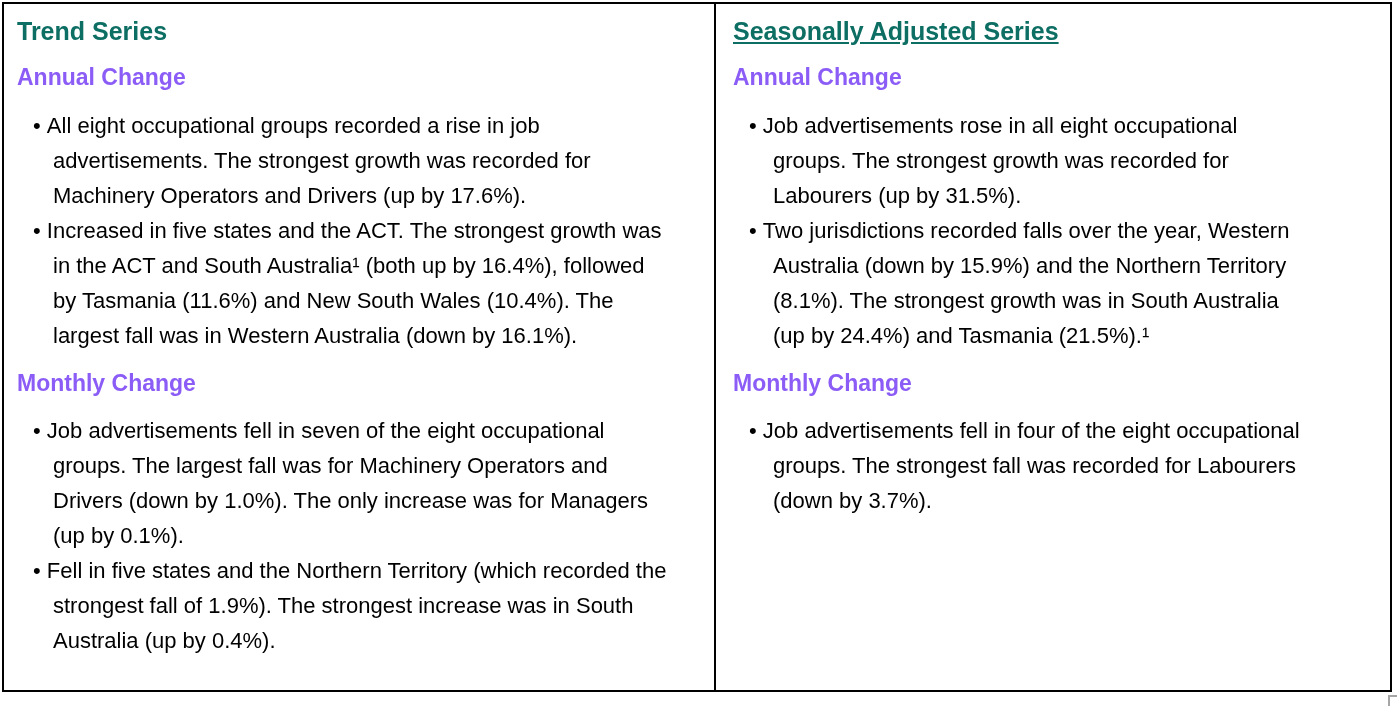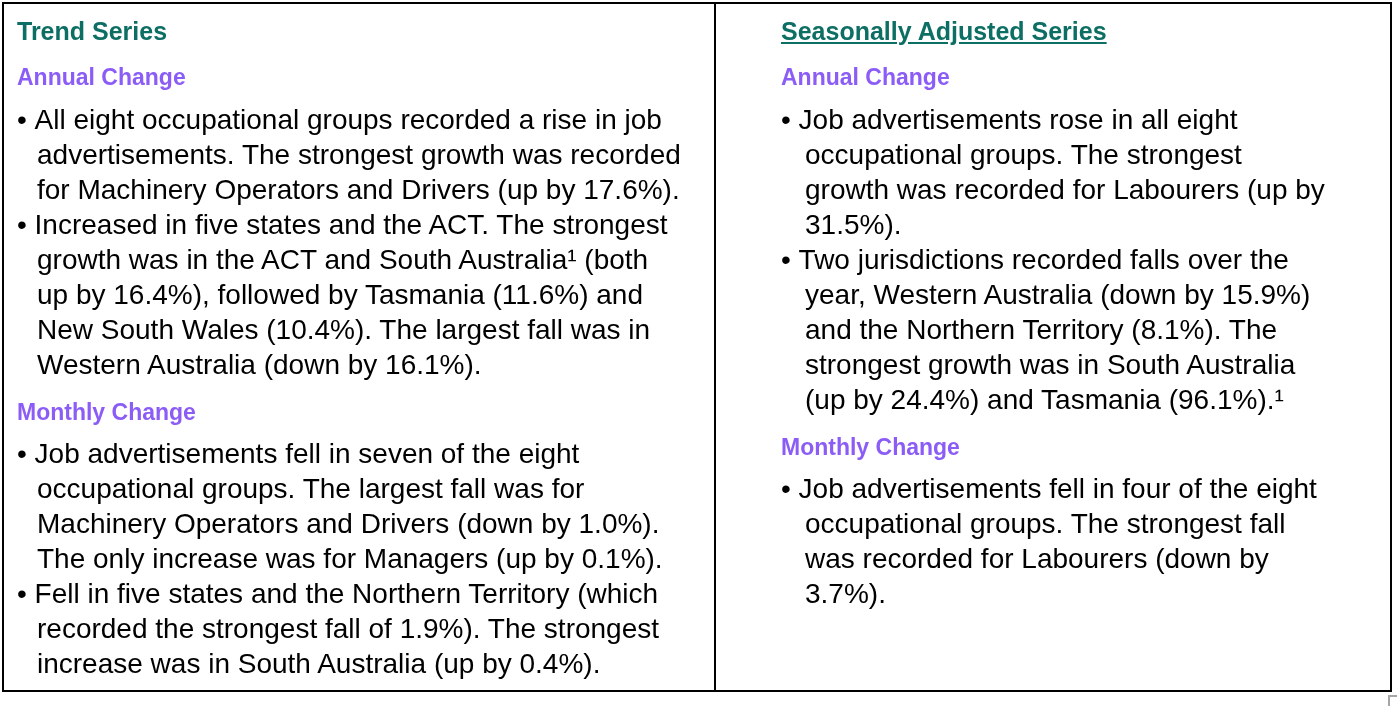--- a/index.html
+++ b/index.html
@@ -18,21 +18,20 @@
   .doc-table {
     position: absolute;
     top: 2px;
     left: 2px;
     width: 1390px;
     height: 690px;
     border: 2px solid #000000;
     box-sizing: border-box;
     display: flex;
     background: #ffffff;
-    gap: 48px;
   }
   .col {
     box-sizing: border-box;
     padding: 10px 30px 0 13px;
   }
   .col-left {
     width: 712px;
     border-right: 2px solid #000000;
   }
   .col-right {
@@ -47,23 +46,23 @@
   }
   .section-heading {
     font-size: 23px;
     font-weight: 700;
     line-height: 1.2;
     margin: 17px 0 10px 0;
     color: #8b5cf6;
   }
   ul.bullets {
     list-style: none;
-    margin: 0;
+    margin: 16px;
     padding: 0;
-    font-size: 28px;
+    font-size: 22px;
     line-height: 35px;
   }
   ul.bullets li {
     padding-left: 20px;
     text-indent: -20px;
   }
   .col-right ul.bullets li {
     padding-left: 24px;
     text-indent: -24px;
   }
@@ -101,21 +100,21 @@
       <li>Fell in five states and the Northern Territory (which recorded the strongest fall of 1.9%). The strongest increase was in South Australia (up by 0.4%).</li>
     </ul>
   </div>
 
   <div class="col col-right">
     <div class="col-title" style="color: rgb(13, 110, 100); text-decoration: underline;">Seasonally Adjusted Series</div>
 
     <div class="section-heading">Annual Change</div>
     <ul class="bullets">
       <li>Job advertisements rose in all eight occupational groups. The strongest growth was recorded for Labourers (up by 31.5%).</li>
-      <li>Two jurisdictions recorded falls over the year, Western Australia (down by 15.9%) and the Northern Territory (8.1%). The strongest growth was in South Australia (up by 24.4%) and Tasmania (96.1%).¹</li>
+      <li>Two jurisdictions recorded falls over the year, Western Australia (down by 15.9%) and the Northern Territory (8.1%). The strongest growth was in South Australia (up by 24.4%) and Tasmania (21.5%).¹</li>
     </ul>
 
     <div class="section-heading">Monthly Change</div>
     <ul class="bullets">
       <li>Job advertisements fell in four of the eight occupational groups. The strongest fall was recorded for Labourers (down by 3.7%).</li>
     </ul>
   </div>
 
 </div>
 

